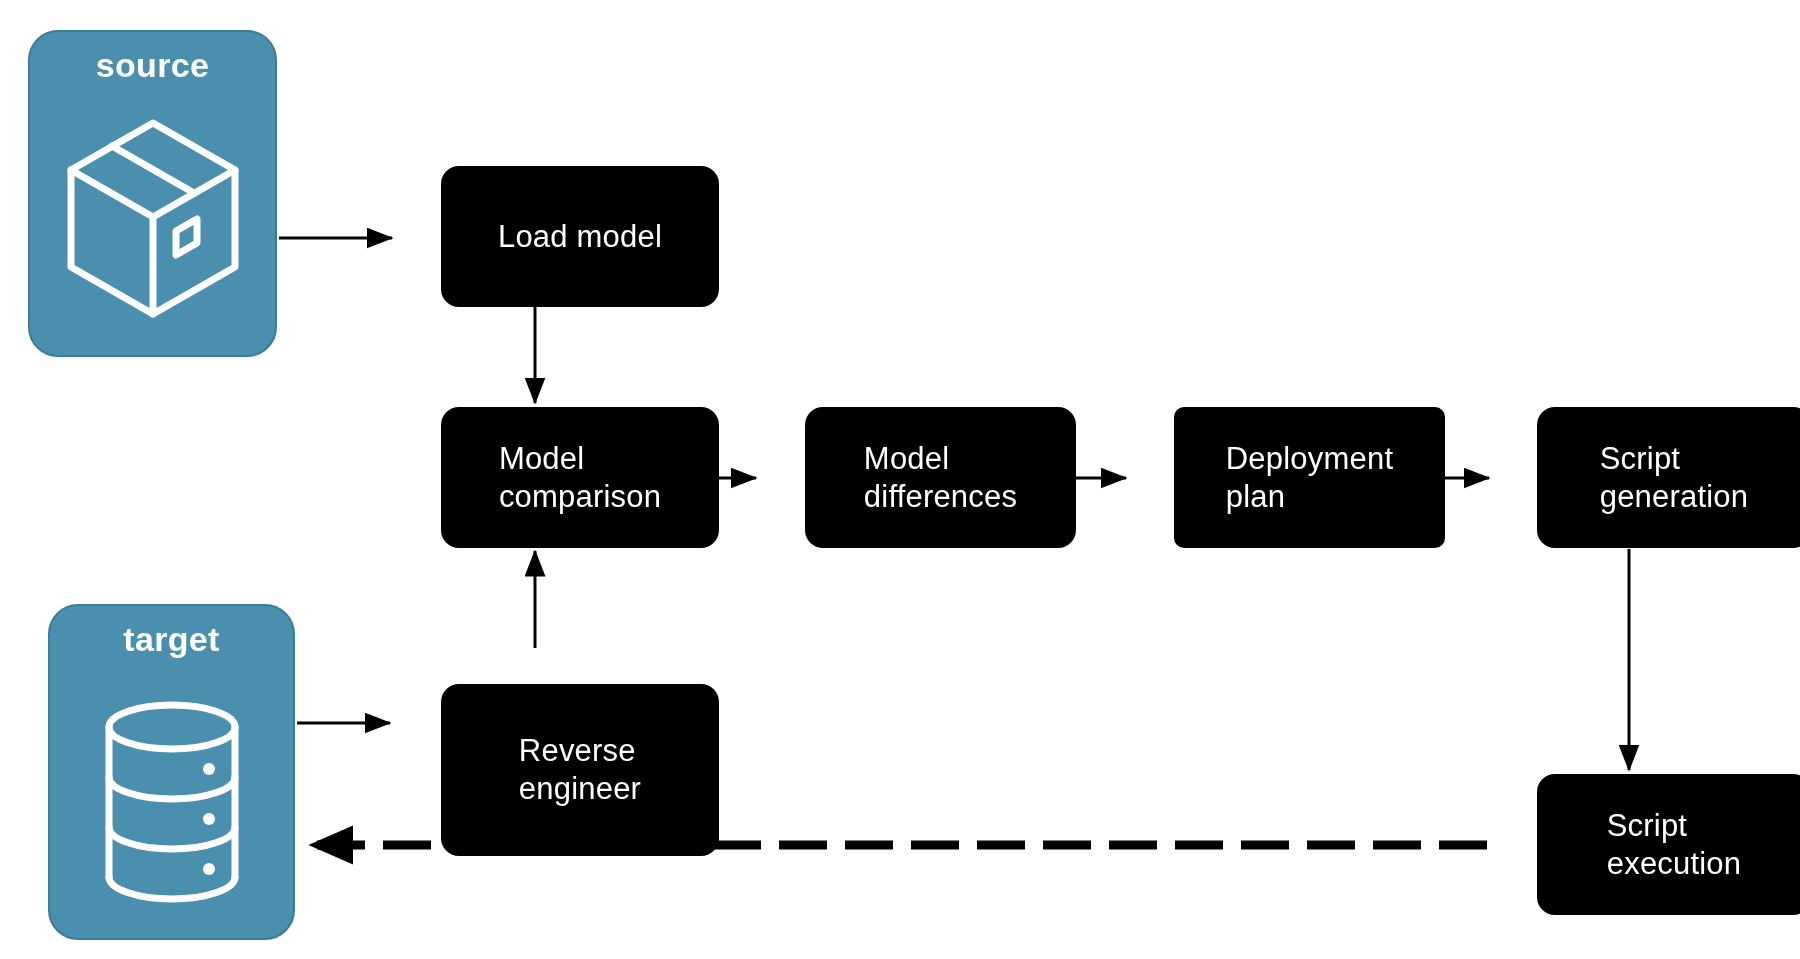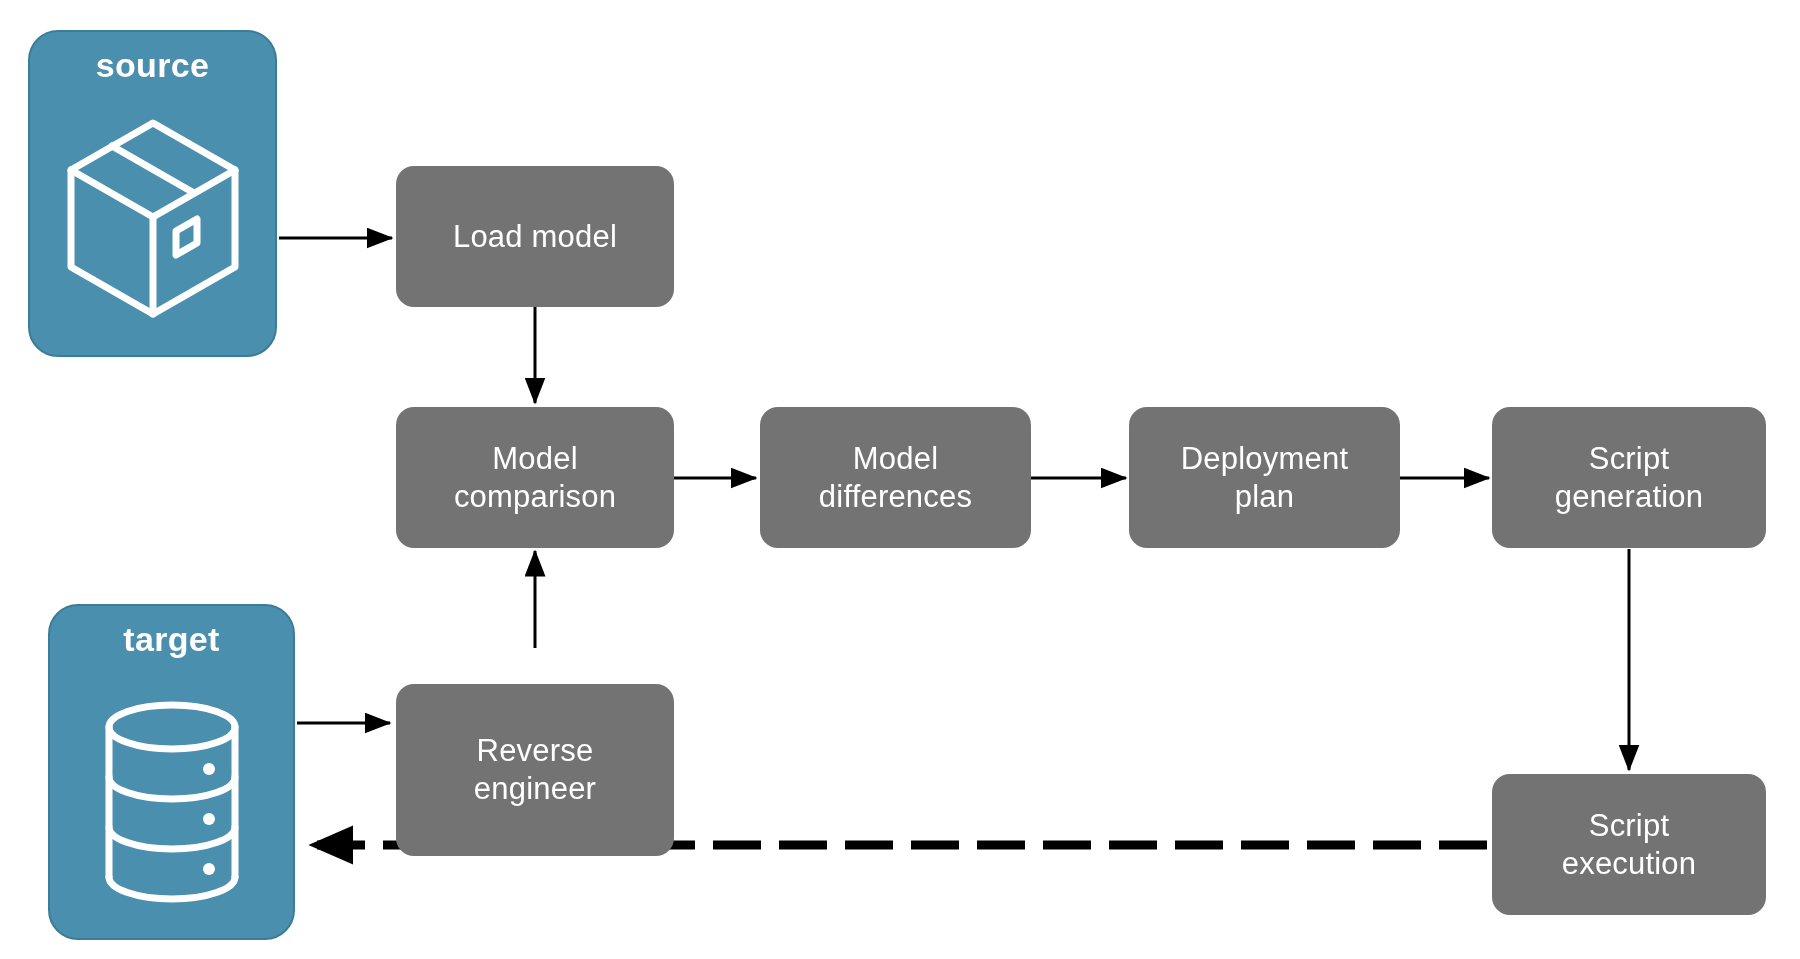--- a/index.html
+++ b/index.html
@@ -26,30 +26,30 @@
     width: 1800px;
     height: 959px;
     pointer-events: none;
   }
   .node {
     position: absolute;
     box-sizing: border-box;
     display: flex;
     align-items: center;
     justify-content: center;
-    text-align: center;
     color: #ffffff;
   }
   .process {
-    background: #737373;
+    background: #000000;
     border-radius: 18px;
     font-size: 31px;
     line-height: 1.22;
     font-weight: 400;
     letter-spacing: 0.2px;
+    margin-left: 45px;
   }
   .endpoint {
     background: #4a8fae;
     border: 2px solid #3b7c99;
     border-radius: 30px;
     flex-direction: column;
     justify-content: flex-start;
     padding-top: 14px;
   }
   .endpoint-label {
@@ -152,21 +152,21 @@
   <div class="node process" style="left:396px; top:407px; width:278px; height:141px;">
     <span class="node-label">Model
 comparison</span>
   </div>
 
   <div class="node process" style="left:760px; top:407px; width:271px; height:141px;">
     <span class="node-label">Model
 differences</span>
   </div>
 
-  <div class="node process" style="left:1129px; top:407px; width:271px; height:141px;">
+  <div class="node process" style="left:1129px; top:407px; width:271px; height:141px;border-radius:10px;">
     <span class="node-label">Deployment
 plan</span>
   </div>
 
   <div class="node process" style="left:1492px; top:407px; width:274px; height:141px;">
     <span class="node-label">Script
 generation</span>
   </div>
 
   <div class="node process" style="left:396px; top:684px; width:278px; height:172px;">

